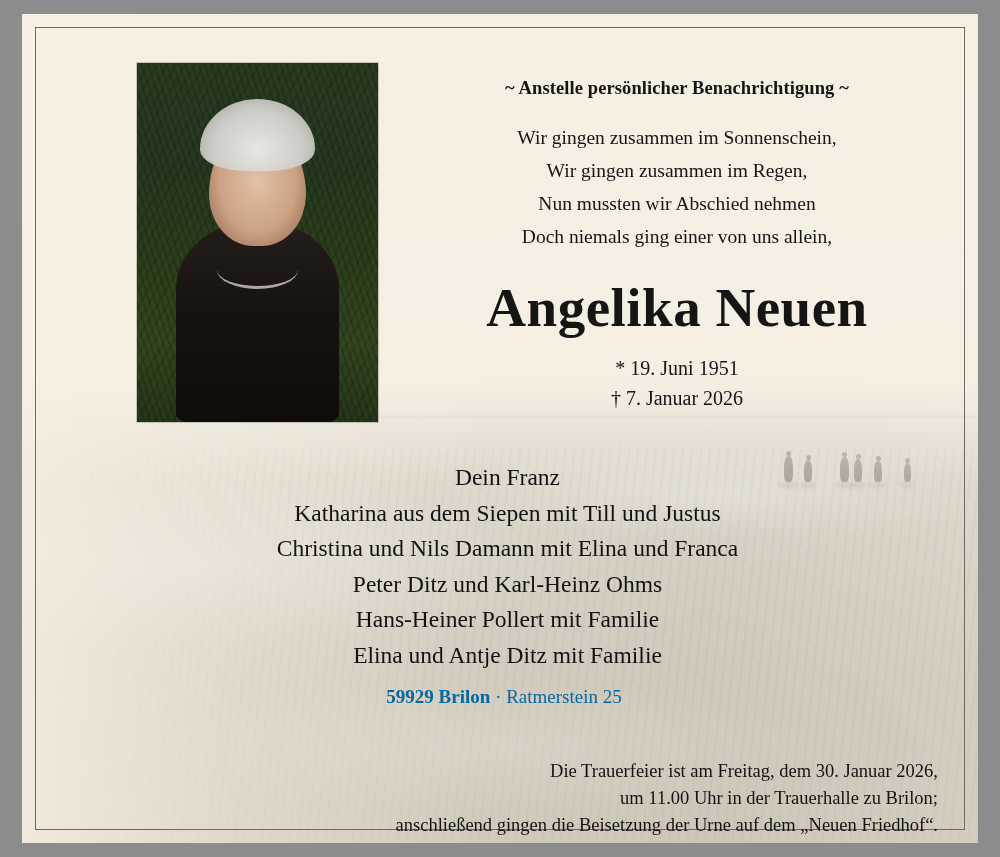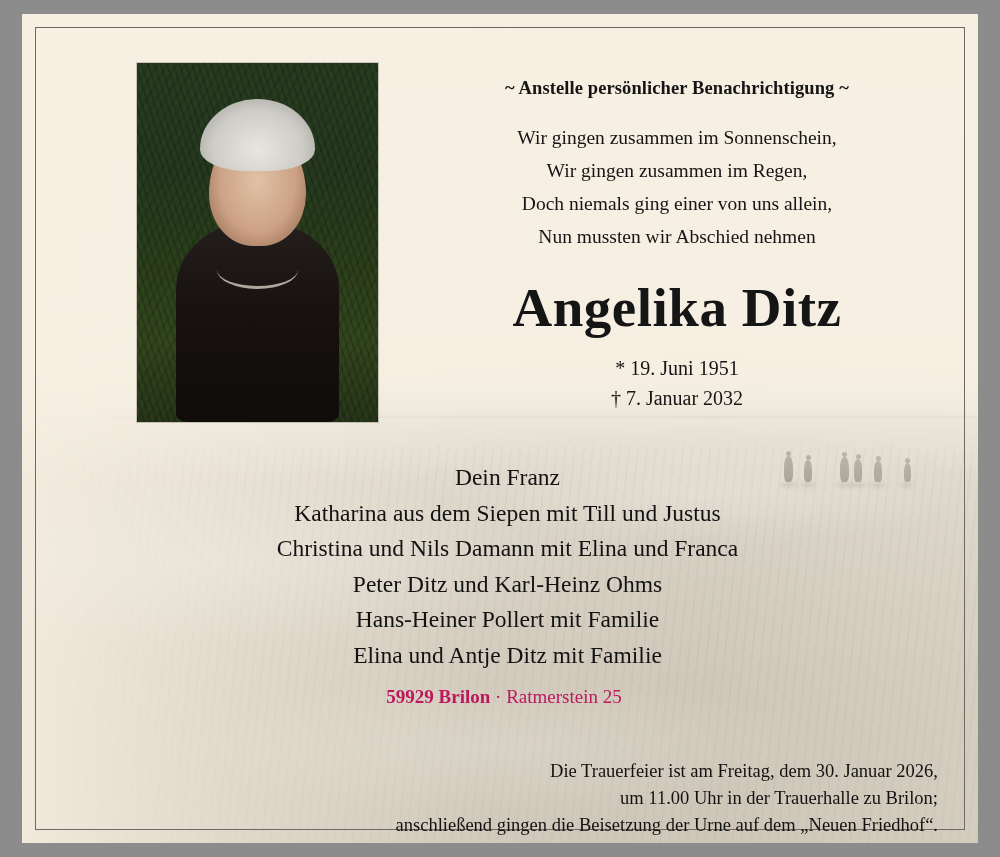--- a/index.html
+++ b/index.html
@@ -227,21 +227,21 @@
     font-size: 23.5px;
     line-height: 35.5px;
   }
   .address {
     position: absolute;
     left: 48px;
     right: 40px;
     top: 672px;
     text-align: center;
     font-size: 19px;
-    color: #be185d;
+    color: #0369a1;
   }
   .address .place { font-weight: bold; }
   .service {
     position: absolute;
     left: 40px;
     right: 40px;
     top: 744px;
     text-align: right;
     font-size: 18.5px;
     line-height: 27px;
@@ -285,27 +285,27 @@
       <div class="head"></div>
       <div class="hair"></div>
       <div class="necklace"></div>
     </div>
 
     <div class="text-col">
       <p class="motto">~ Anstelle persönlicher Benachrichtigung ~</p>
       <div class="verse">
         <div>Wir gingen zusammen im Sonnenschein,</div>
         <div>Wir gingen zusammen im Regen,</div>
+        <div>Nun mussten wir Abschied nehmen</div>
         <div>Doch niemals ging einer von uns allein,</div>
-        <div>Nun mussten wir Abschied nehmen</div>
       </div>
-      <h1 class="name">Angelika Ditz</h1>
+      <h1 class="name">Angelika Neuen</h1>
       <div class="dates">
         <div>* 19. Juni 1951</div>
-        <div>† 7. Januar 2032</div>
+        <div>† 7. Januar 2026</div>
       </div>
     </div>
 
     <div class="family">
       <div>Dein Franz</div>
       <div>Katharina aus dem Siepen mit Till und Justus</div>
       <div>Christina und Nils Damann mit Elina und Franca</div>
       <div>Peter Ditz und Karl-Heinz Ohms</div>
       <div>Hans-Heiner Pollert mit Familie</div>
       <div>Elina und Antje Ditz mit Familie</div>

